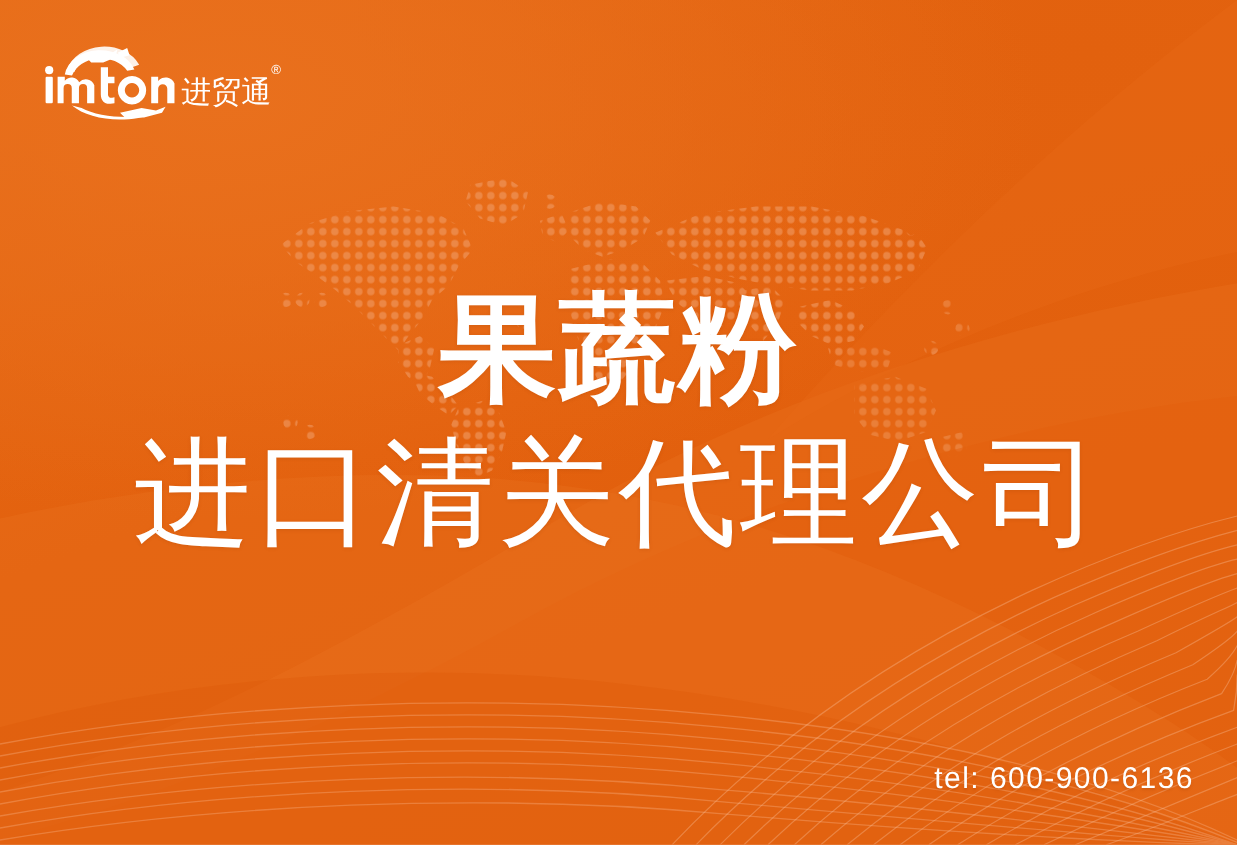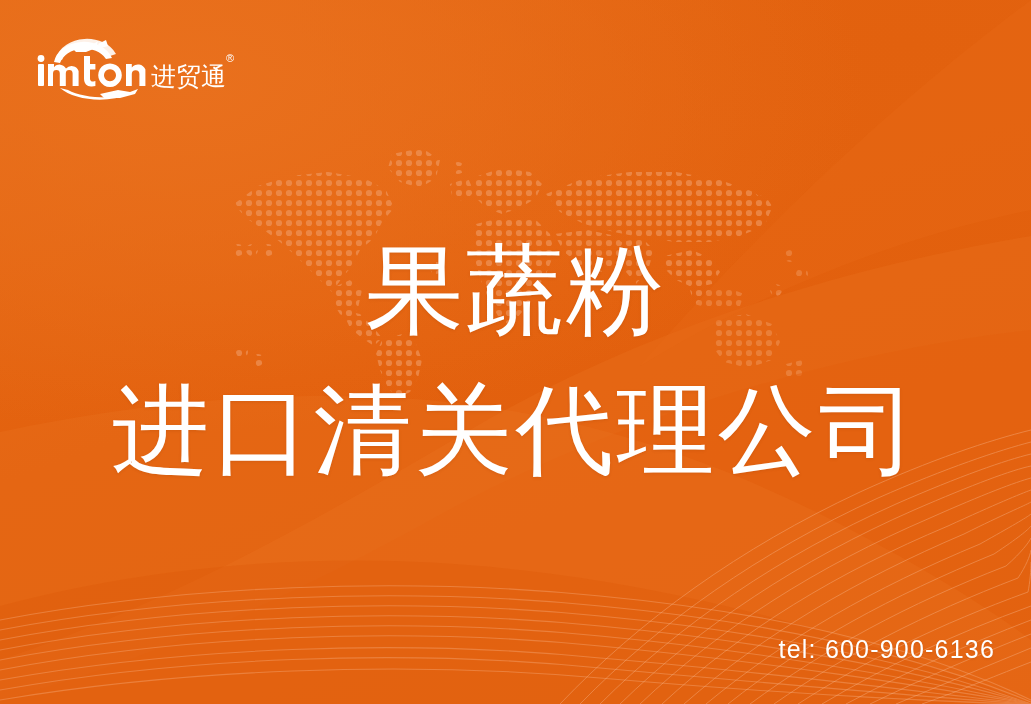--- a/index.html
+++ b/index.html
@@ -72,30 +72,30 @@
     right: 0;
     top: 232px;
     text-align: center;
     color: #ffffff;
   }
   .headline-line1 {
     display: block;
     font-size: 98px;
     line-height: 116px;
     letter-spacing: 2px;
-    font-weight: 400;
+    font-weight: 700;
     text-shadow: 0 1px 3px rgba(140,55,5,0.18);
   }
   .headline-line2 {
     display: block;
     font-size: 98px;
     line-height: 116px;
     letter-spacing: 3px;
     font-weight: 400;
-    margin-top: 24px;
+    margin-top: 4px;
     text-shadow: 0 1px 3px rgba(140,55,5,0.18);
   }
 
   
   .tel {
     position: absolute;
     right: 36px;
     bottom: 40px;
     color: #ffffff;
     font-size: 25px;

